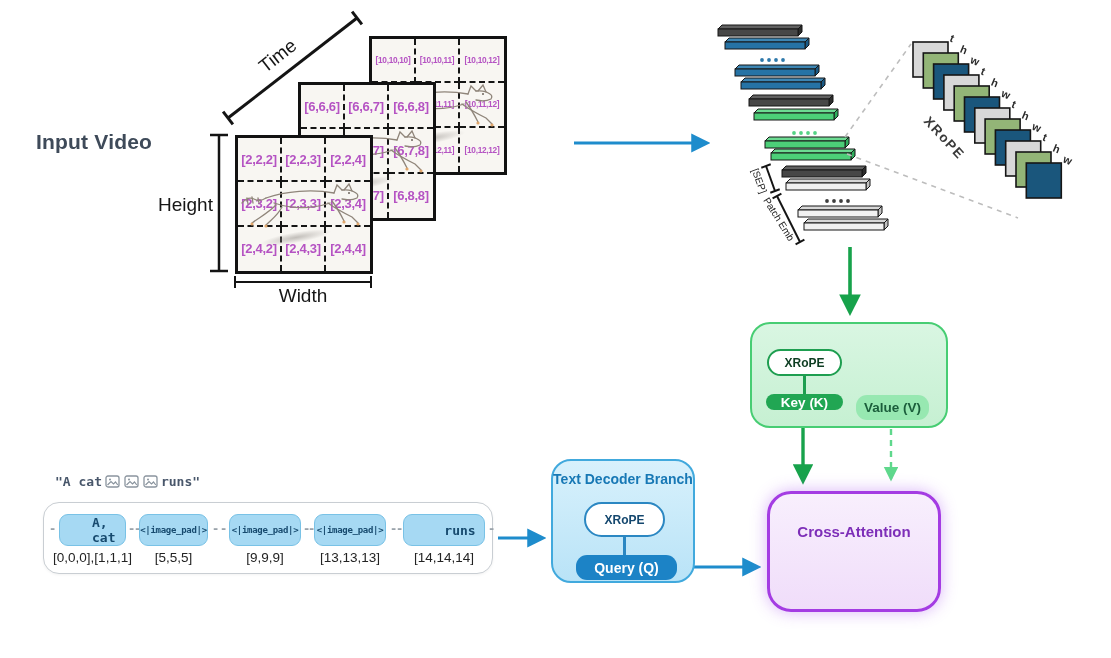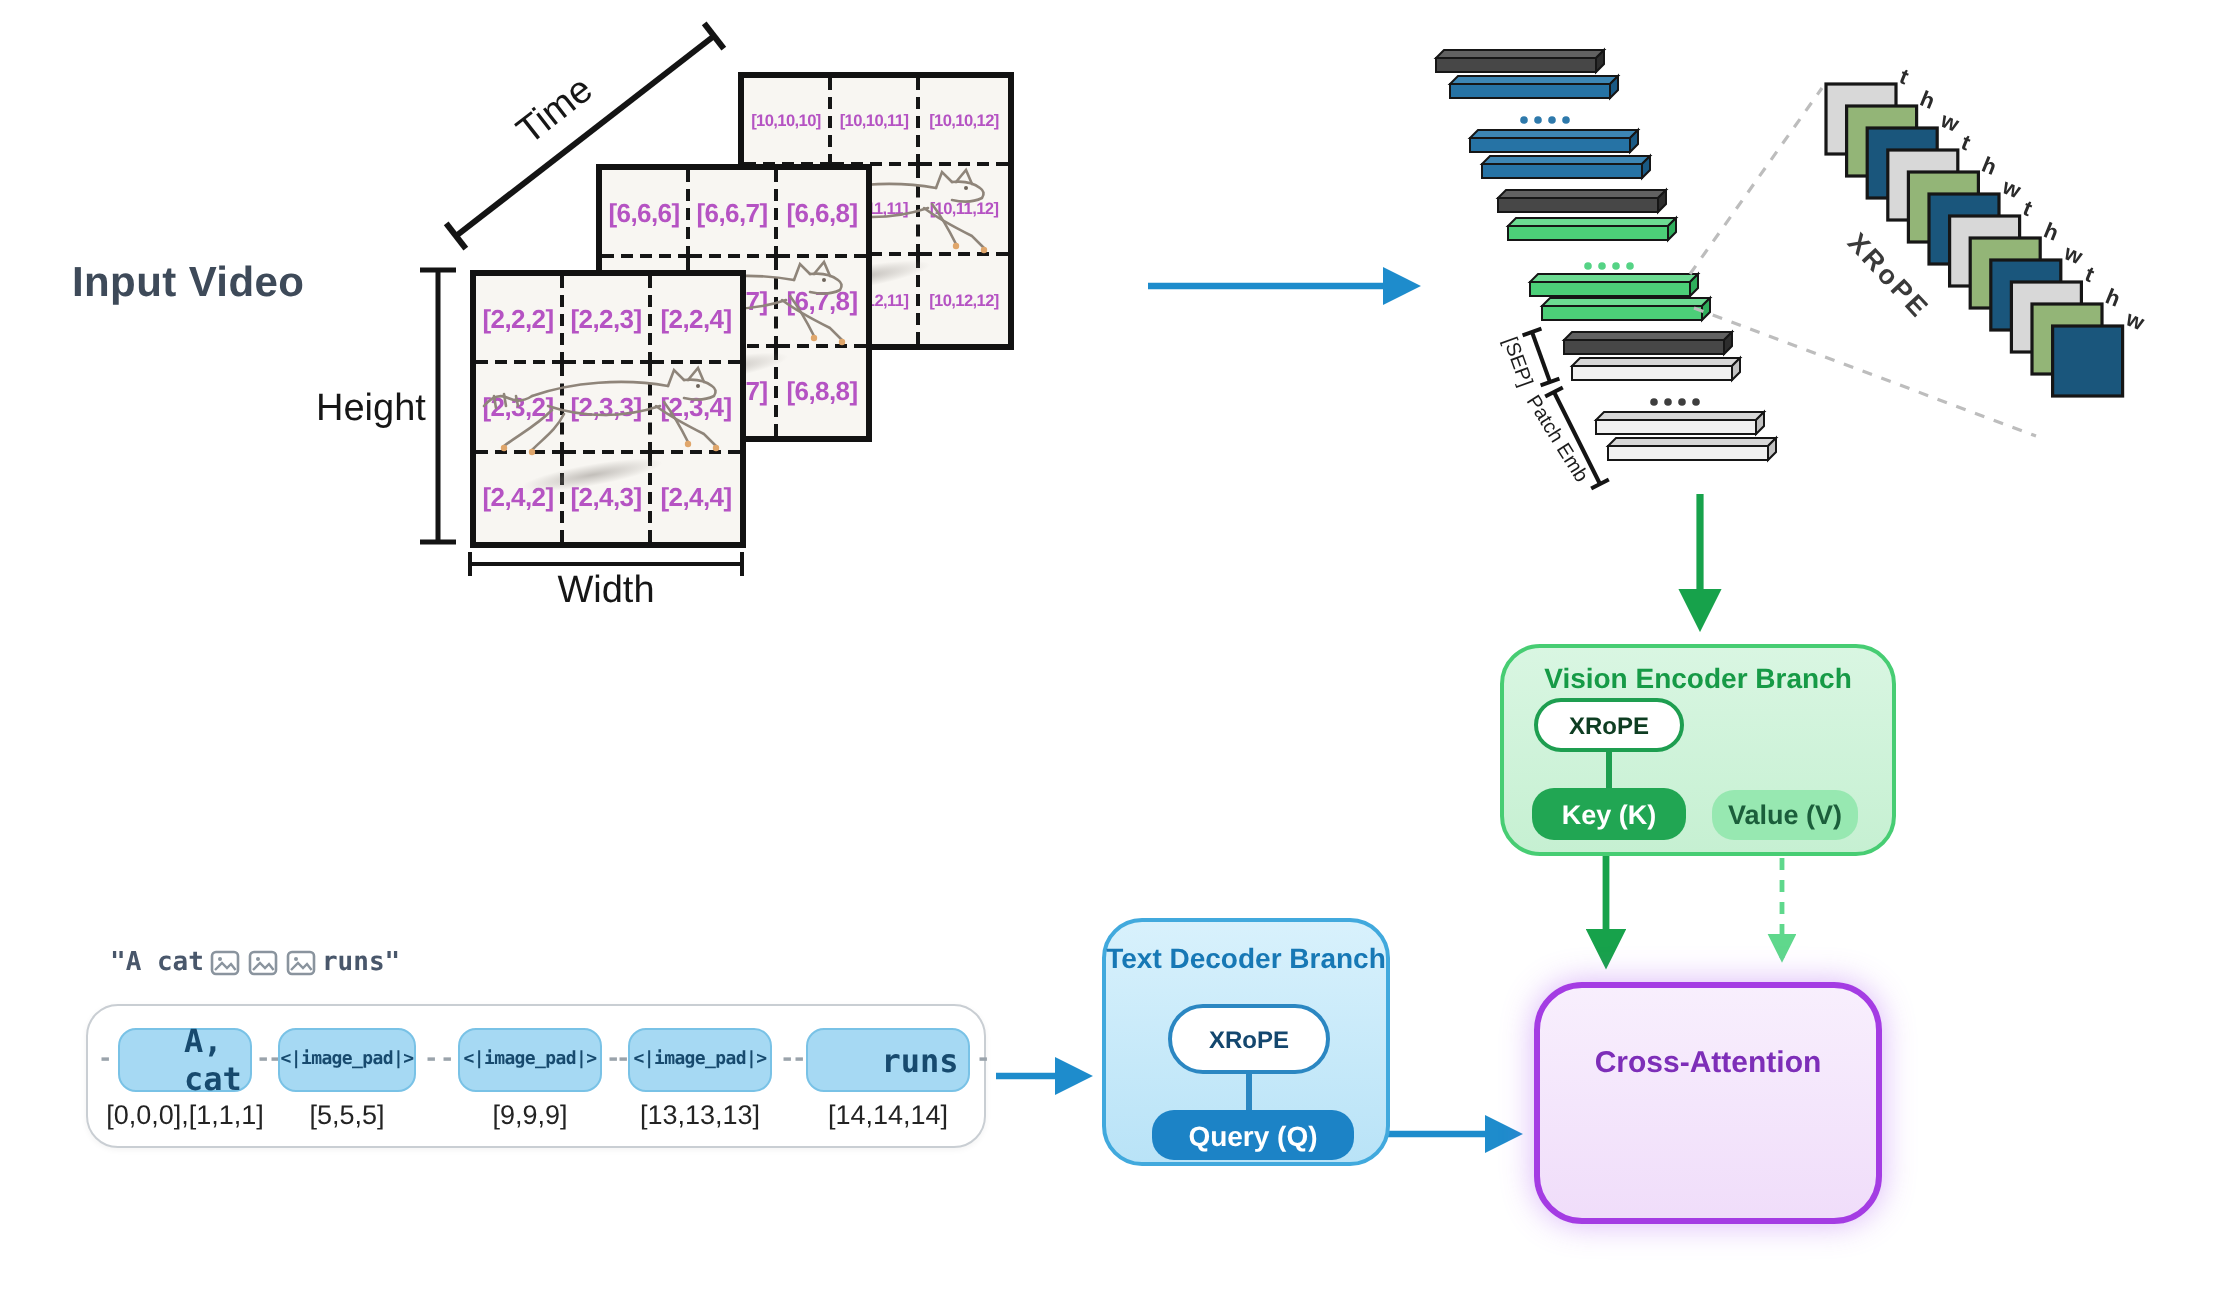--- a/index.html
+++ b/index.html
@@ -42,38 +42,38 @@
   .text-box .box-title{top:10px;color:#1778b5;}
   .cross-box .box-title{top:29px;color:#7d2eb8;font-size:15px;}
   .pill{position:absolute;background:#ffffff;box-sizing:border-box;border-radius:16px;
         display:flex;align-items:center;justify-content:center;font-weight:bold;}
   .vision-xrope{left:15px;top:25px;width:75px;height:27px;border:2.5px solid #1e9e50;
         font-size:12px;color:#0e3d22;}
   .text-xrope{left:31px;top:41px;width:81px;height:35px;border:2.5px solid #2b87c2;
         border-radius:18px;font-size:12px;color:#14476e;}
   .btn{position:absolute;box-sizing:border-box;border-radius:11px;display:flex;
        align-items:center;justify-content:center;font-weight:bold;font-size:13.5px;}
-  .key-btn{left:14px;top:70px;width:77px;height:26px;background:#21a653;color:#ffffff;}
+  .key-btn{left:14px;top:70px;width:77px;height:16px;background:#21a653;color:#ffffff;}
   .value-btn{left:104px;top:71px;width:73px;height:25px;background:#97e8b1;color:#1b5e3b;}
   .query-btn{left:23px;top:94px;width:101px;height:25px;background:#1c83c6;color:#ffffff;font-size:14px;}
   .connector{position:absolute;width:2.5px;}
   .vision-connector{left:51px;top:51px;height:20px;background:#1e9e50;}
   .text-connector{left:70px;top:75px;height:20px;background:#2b87c2;}
   .formula-pill{left:13px;top:62px;width:148px;height:33px;border:2px solid #c490ea;border-radius:15px;
         font-family:"DejaVu Sans Mono",monospace;font-size:13px;color:#7a1fd1;letter-spacing:-.4px;}
 
   
   .seq-quote{position:absolute;left:55px;top:474px;font-family:"DejaVu Sans Mono",monospace;
       font-weight:bold;font-size:13px;color:#49576b;display:flex;align-items:center;gap:2px;}
   .seq-container{position:absolute;left:43px;top:502px;width:450px;height:72px;background:#ffffff;
       border:1.5px solid #c9ced3;border-radius:16px;box-shadow:0 1px 3px rgba(0,0,0,.05);box-sizing:border-box;}
   .chip{position:absolute;top:11px;height:32px;background:#a6d9f3;border:1.5px solid #79c2e6;
       border-radius:9px;box-sizing:border-box;display:flex;align-items:center;justify-content:center;
       font-family:"DejaVu Sans Mono",monospace;font-weight:bold;color:#174a6e;}
-  .chip.word{font-size:16px;padding-left:32px;}
+  .chip.word{font-size:13px;padding-left:32px;}
   .chip.pad{font-size:9px;letter-spacing:-.3px;}
   .seq-dash{position:absolute;top:19px;color:#9aa3ab;font-weight:bold;font-family:"DejaVu Sans Mono",monospace;
       font-size:12px;}
   .pos-label{position:absolute;top:47px;transform:translateX(-50%);font-size:13.5px;color:#232323;
       white-space:nowrap;}
 
   .img-icon{display:inline-block;margin:0 1px;vertical-align:-1px;}
 
   
   .bar-dark {--f:#474747;--t:#616161;--s:#2d2d2d;}
@@ -350,21 +350,20 @@
     <div class="cell">
         <span class="coord">[2,4,4]</span>
       </div>
     <div class="cat-shadow"></div>
     <svg class="cat-svg" viewBox="0 0 134 52">
         <use href="#catSketch"></use>
       </svg>
   </div>
 
   <div class="branch-box vision-box" style="z-index:10;">
-    <div class="box-title">Vision Encoder Branch</div>
     <div class="connector vision-connector"></div>
     <div class="pill vision-xrope">XRoPE</div>
     <div class="btn key-btn">Key (K)</div>
     <div class="btn value-btn">Value (V)</div>
   </div>
 
   <div class="branch-box text-box" style="z-index:10;">
     <div class="box-title">Text Decoder Branch</div>
     <div class="connector text-connector"></div>
     <div class="pill text-xrope">XRoPE</div>

